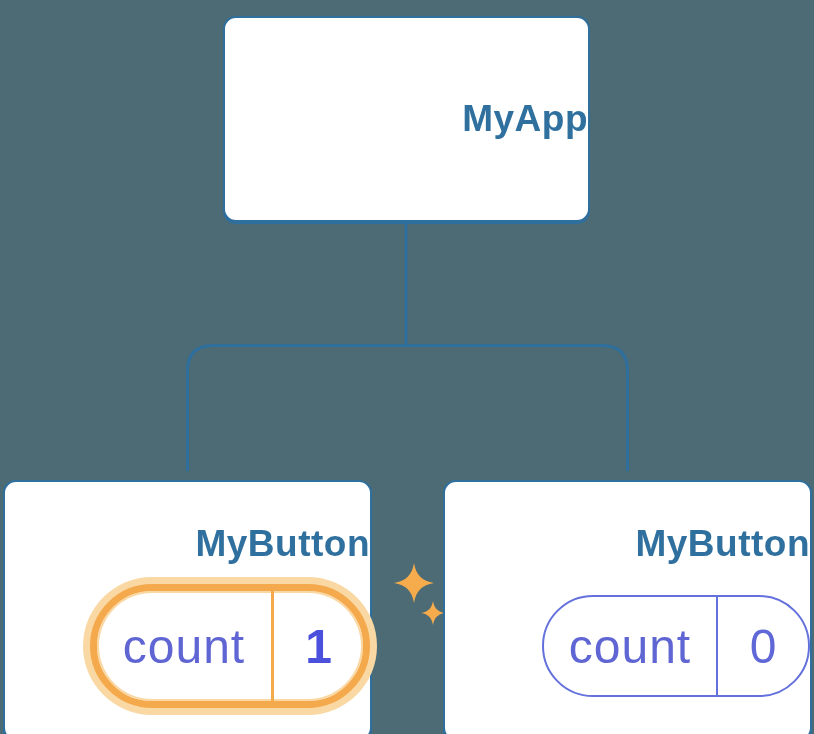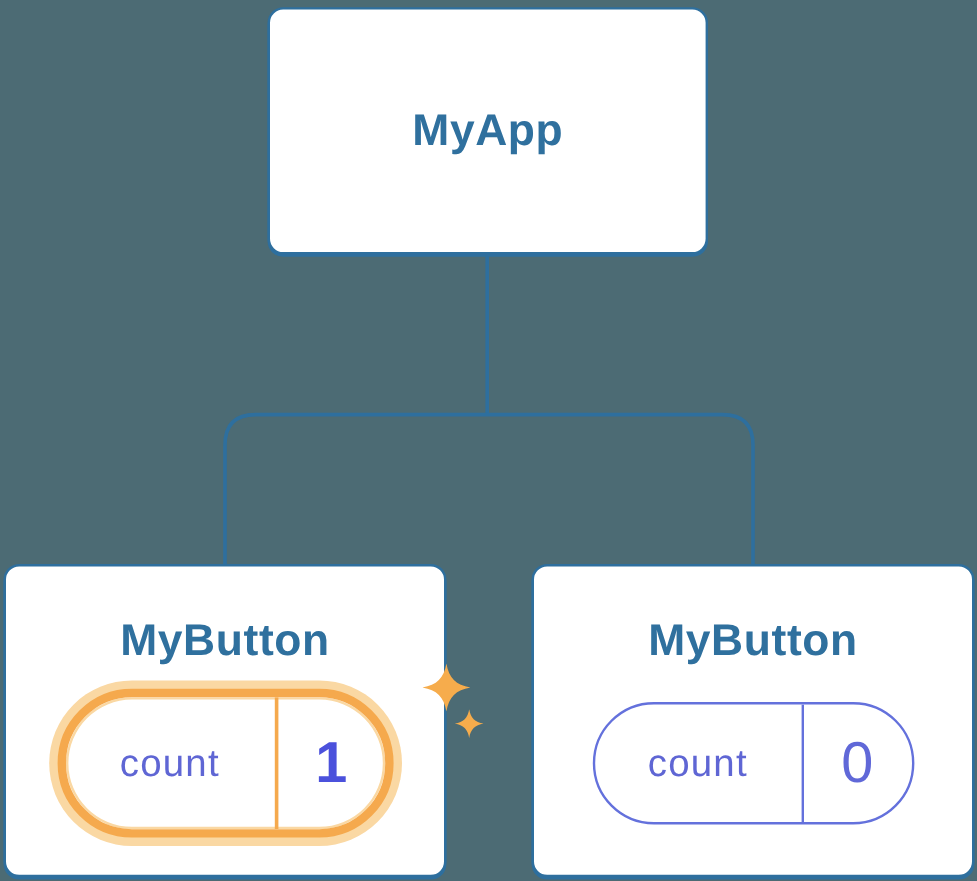--- a/index.html
+++ b/index.html
@@ -31,21 +31,22 @@
   }
   .card {
     position: absolute;
     box-sizing: border-box;
     background: var(--card_bg, #fff);
     border: 2.5px solid var(--card_border, #2E6F9E);
     border-radius: 13px;
     box-shadow: 0 2px 0 var(--card_border, #2E6F9E);
     display: flex;
     flex-direction: column;
-    align-items: center;
+    align-items: flex-end;
+    margin-top: 10px;
   }
   .card.root {
     left: 223px;
     top: 6px;
     width: 367px;
     height: 206px;
     justify-content: center;
   }
   .card.child-left {
     left: 3px;
@@ -85,21 +86,21 @@
     background: #fff;
     border-radius: 999px;
     overflow: hidden;
   }
   .pill .cell {
     display: flex;
     align-items: center;
     justify-content: center;
   }
   .pill .key-cell span {
-    font-size: 32px;
+    font-size: 48px;
     color: var(--state_key_text, #5F66D4);
     letter-spacing: 1px;
   }
   .pill .value-cell span {
     font-size: 48px;
   }
   
   .pill.plain {
     width: 268px;
     height: 102px;

